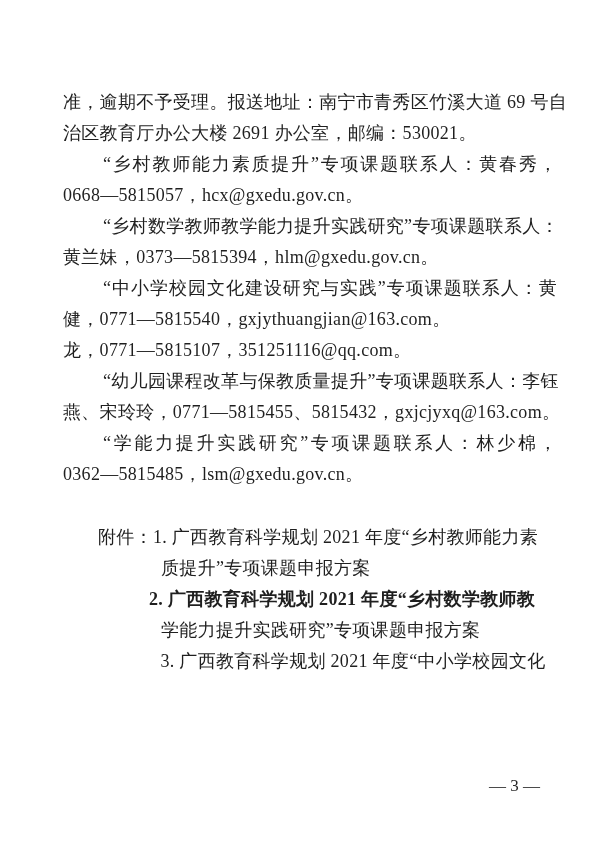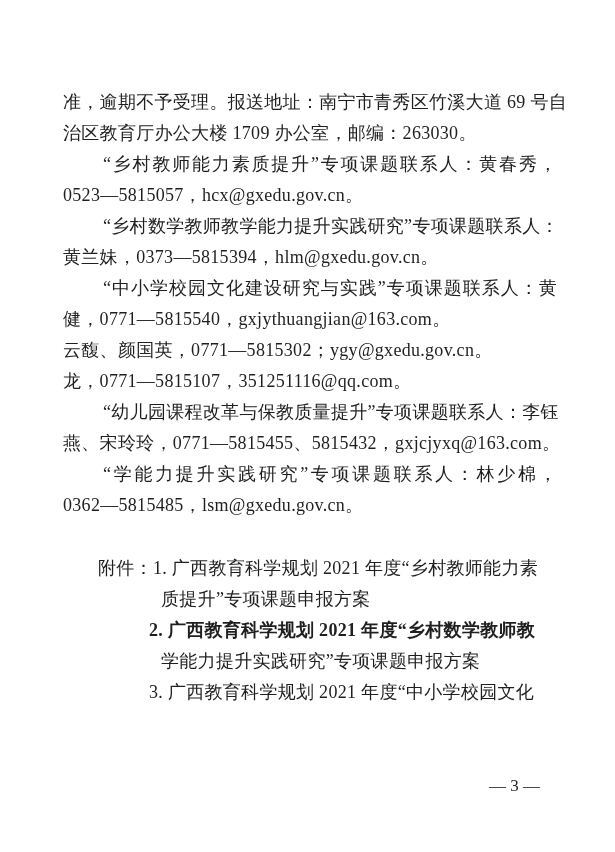--- a/index.html
+++ b/index.html
@@ -36,46 +36,45 @@
   
   .stretch {
     text-align: justify;
     text-align-last: justify;
   }
   .spacer { height: 32px; }
   .att-1 { padding-left: 35px; }
   .att-2 { padding-left: 98px; }
   .att-3 { padding-left: 86px; font-weight: bold; }
   .att-4 { padding-left: 98px; }
-  .att-5 { padding-left: 86px; }
+  .att-5 { padding-left: 86px; text-align: center; }
   .page-number {
     position: absolute;
     left: 489px;
     top: 777px;
     font-size: 17px;
     line-height: 17px;
     color: #2a2a2a;
     white-space: nowrap;
   }
 </style>
 </head>
 <body>
 
 <div class="page">
   <div class="content">
 
     <div class="line stretch">准，逾期不予受理。报送地址：南宁市青秀区竹溪大道 69 号自</div>
-    <div class="line">治区教育厅办公大楼 1709 办公室，邮编：263030。</div>
+    <div class="line">治区教育厅办公大楼 2691 办公室，邮编：530021。</div>
     <div class="line ind stretch">“乡村教师能力素质提升”专项课题联系人：黄春秀，</div>
-    <div class="line">0523—5815057，hcx@gxedu.gov.cn。</div>
+    <div class="line">0668—5815057，hcx@gxedu.gov.cn。</div>
     <div class="line ind stretch">“乡村数学教师教学能力提升实践研究”专项课题联系人：</div>
     <div class="line">黄兰妹，0373—5815394，hlm@gxedu.gov.cn。</div>
     <div class="line ind stretch">“中小学校园文化建设研究与实践”专项课题联系人：黄</div>
     <div class="line">健，0771—5815540，gxjythuangjian@163.com。</div>
-    <div class="line">云馥、颜国英，0771—5815302；ygy@gxedu.gov.cn。</div>
     <div class="line">龙，0771—5815107，351251116@qq.com。</div>
     <div class="line ind stretch">“幼儿园课程改革与保教质量提升”专项课题联系人：李钰</div>
     <div class="line">燕、宋玲玲，0771—5815455、5815432，gxjcjyxq@163.com。</div>
     <div class="line ind stretch">“学能力提升实践研究”专项课题联系人：林少棉，</div>
     <div class="line">0362—5815485，lsm@gxedu.gov.cn。</div>
 
     <div class="spacer"></div>
 
     <div>
       <div class="line att-1">附件：1. 广西教育科学规划 2021 年度“乡村教师能力素</div>

